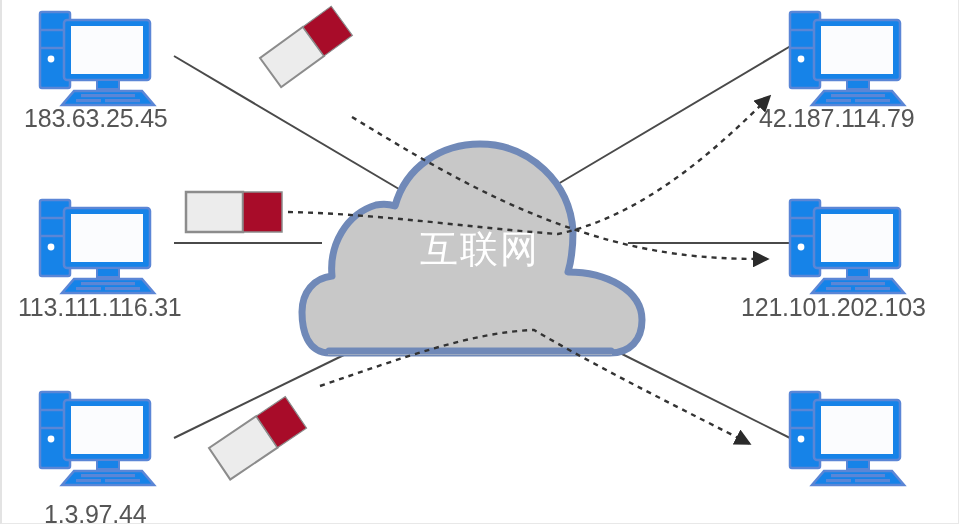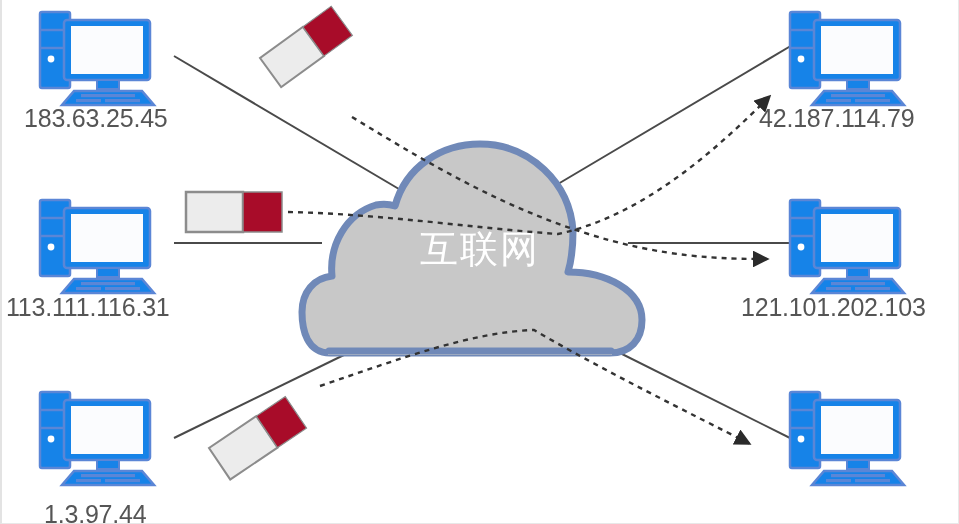--- a/index.html
+++ b/index.html
@@ -137,19 +137,19 @@
     </g>
     <g>
       <use href="#computer-icon" x="786" y="196"></use>
     </g>
     <g>
       <use href="#computer-icon" x="786" y="388"></use>
     </g>
   </svg>
 
   <div class="ip-label" style="left:22px;  top:106px;">183.63.25.45</div>
-  <div class="ip-label" style="left:4px;   top:295px;">113.111.116.31</div>
+  <div class="ip-label" style="left:16px;   top:295px;">113.111.116.31</div>
   <div class="ip-label" style="left:42px;  top:486px;margin-top:16px;">1.3.97.44</div>
 
   <div class="ip-label" style="left:757px; top:106px;">42.187.114.79</div>
   <div class="ip-label" style="left:739px; top:295px;">121.101.202.103</div>
 
 </div>
 
 </body></html>

